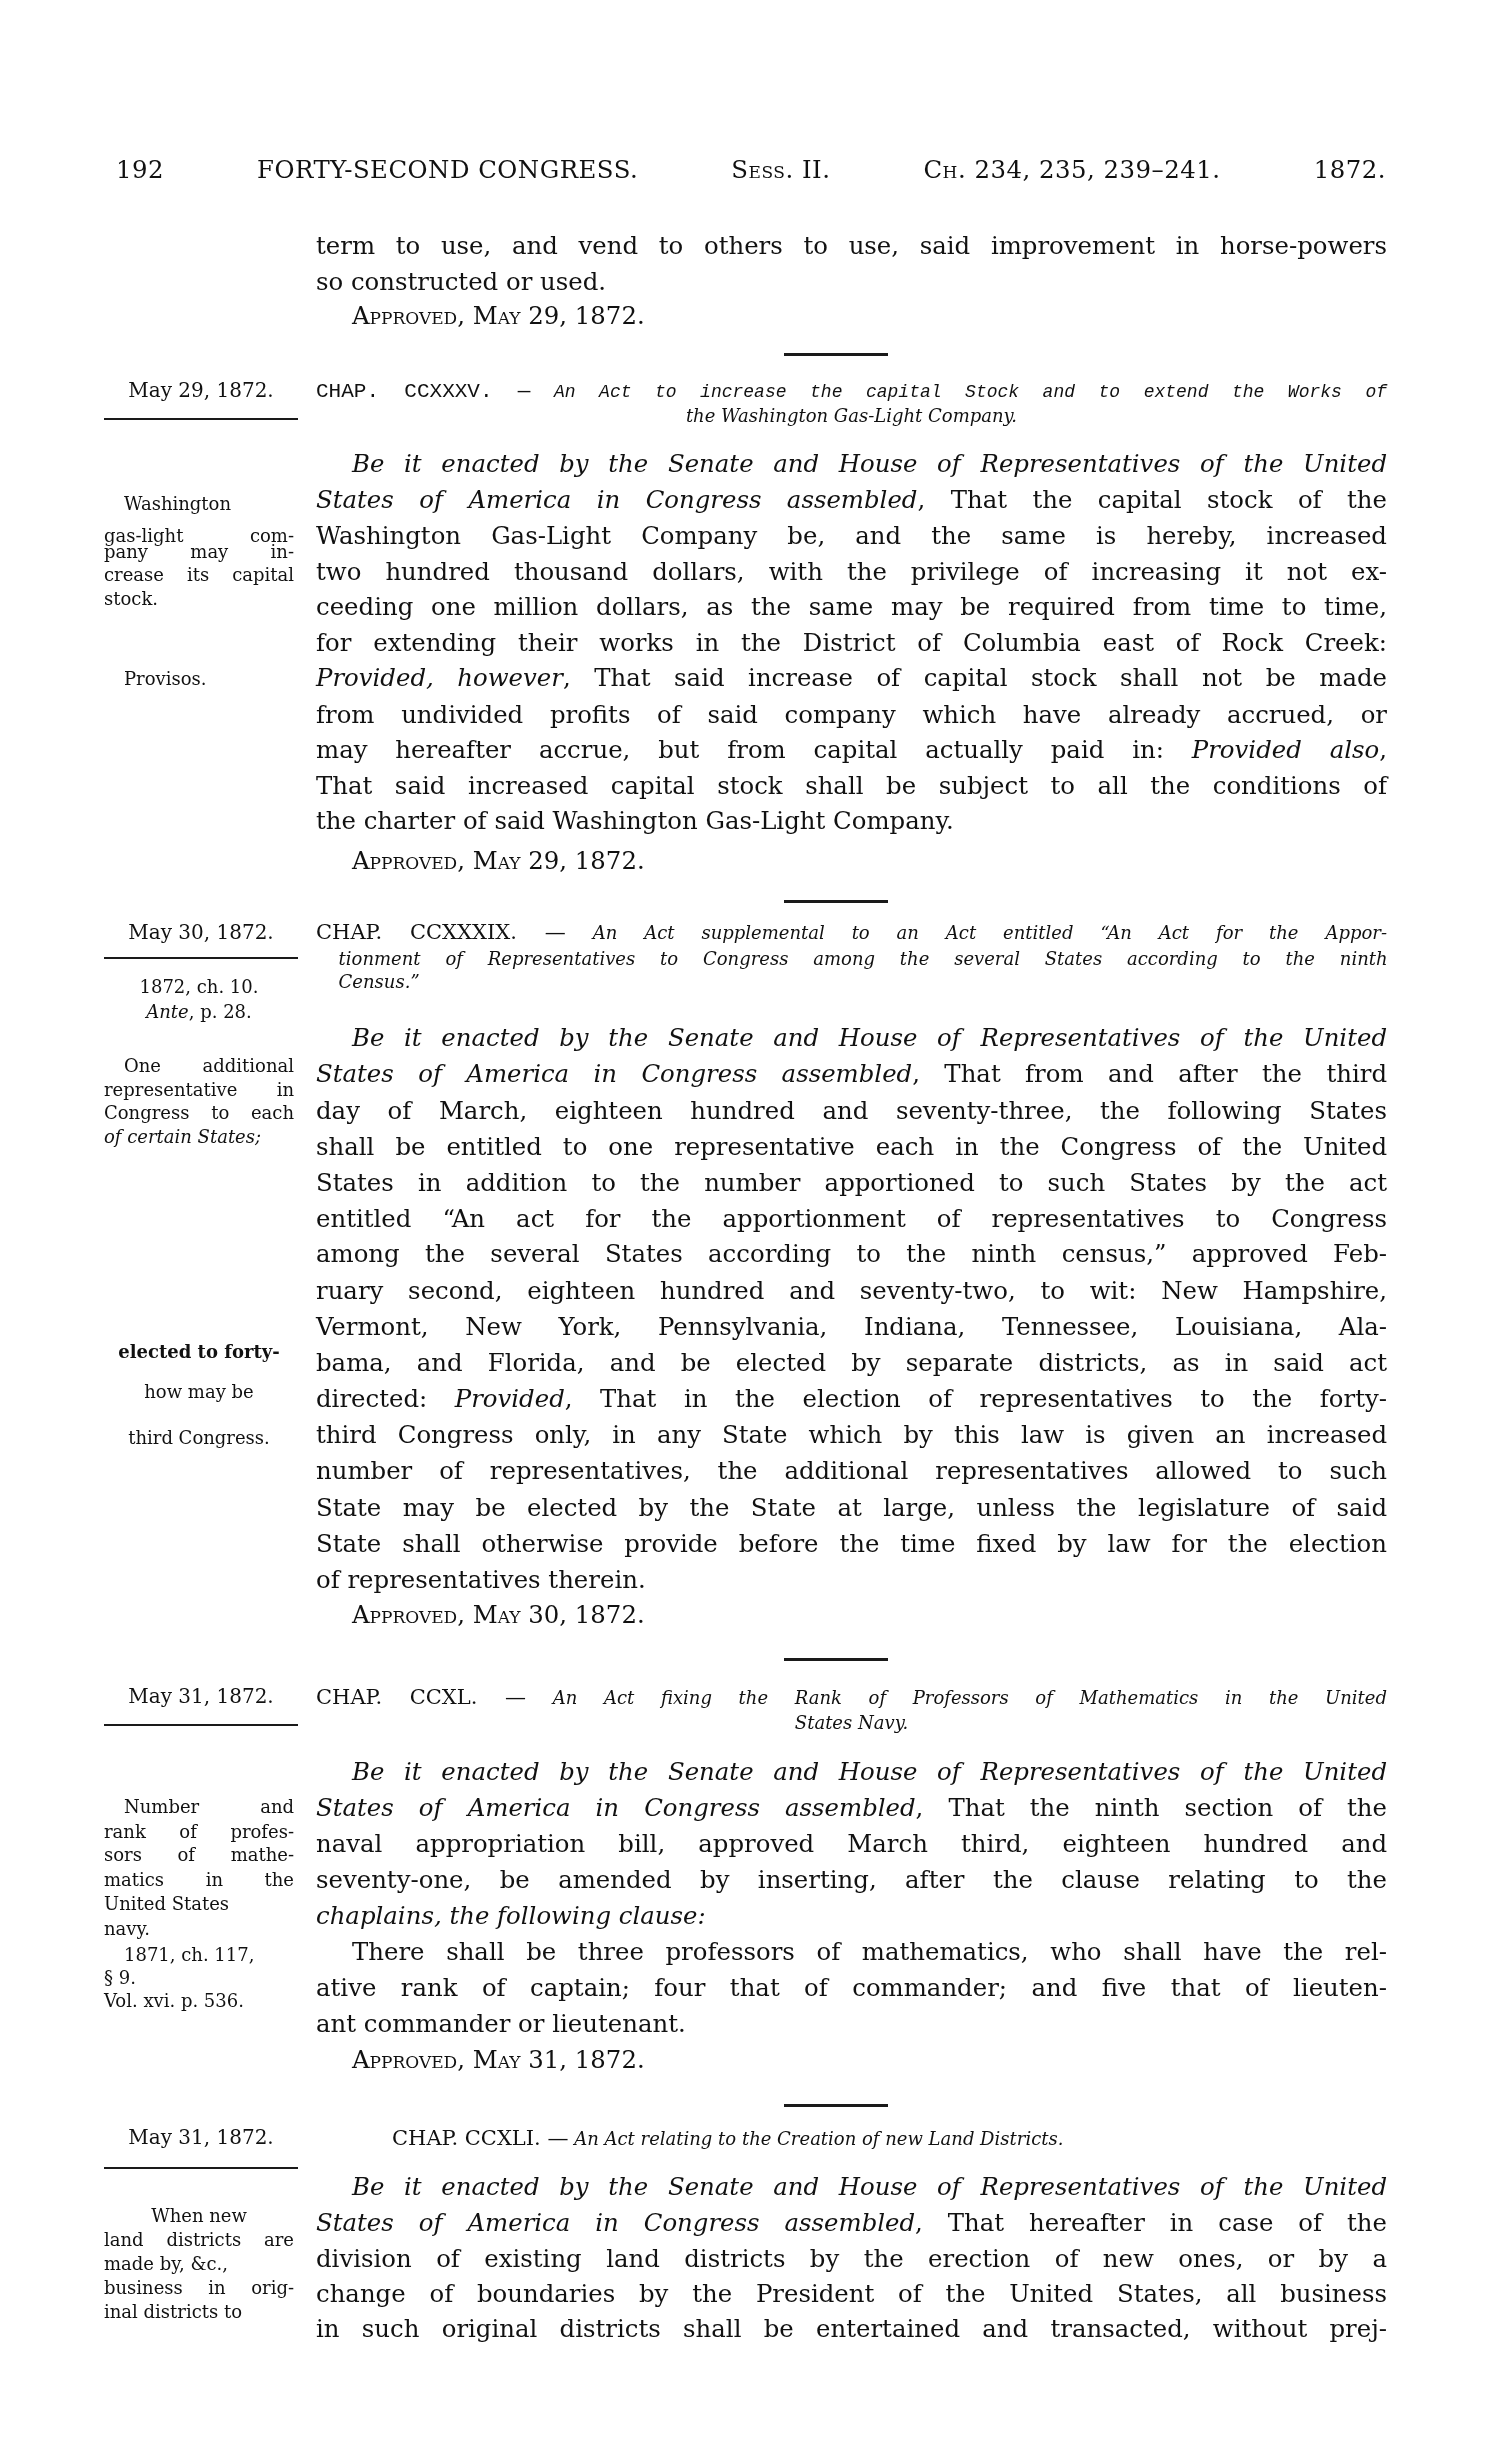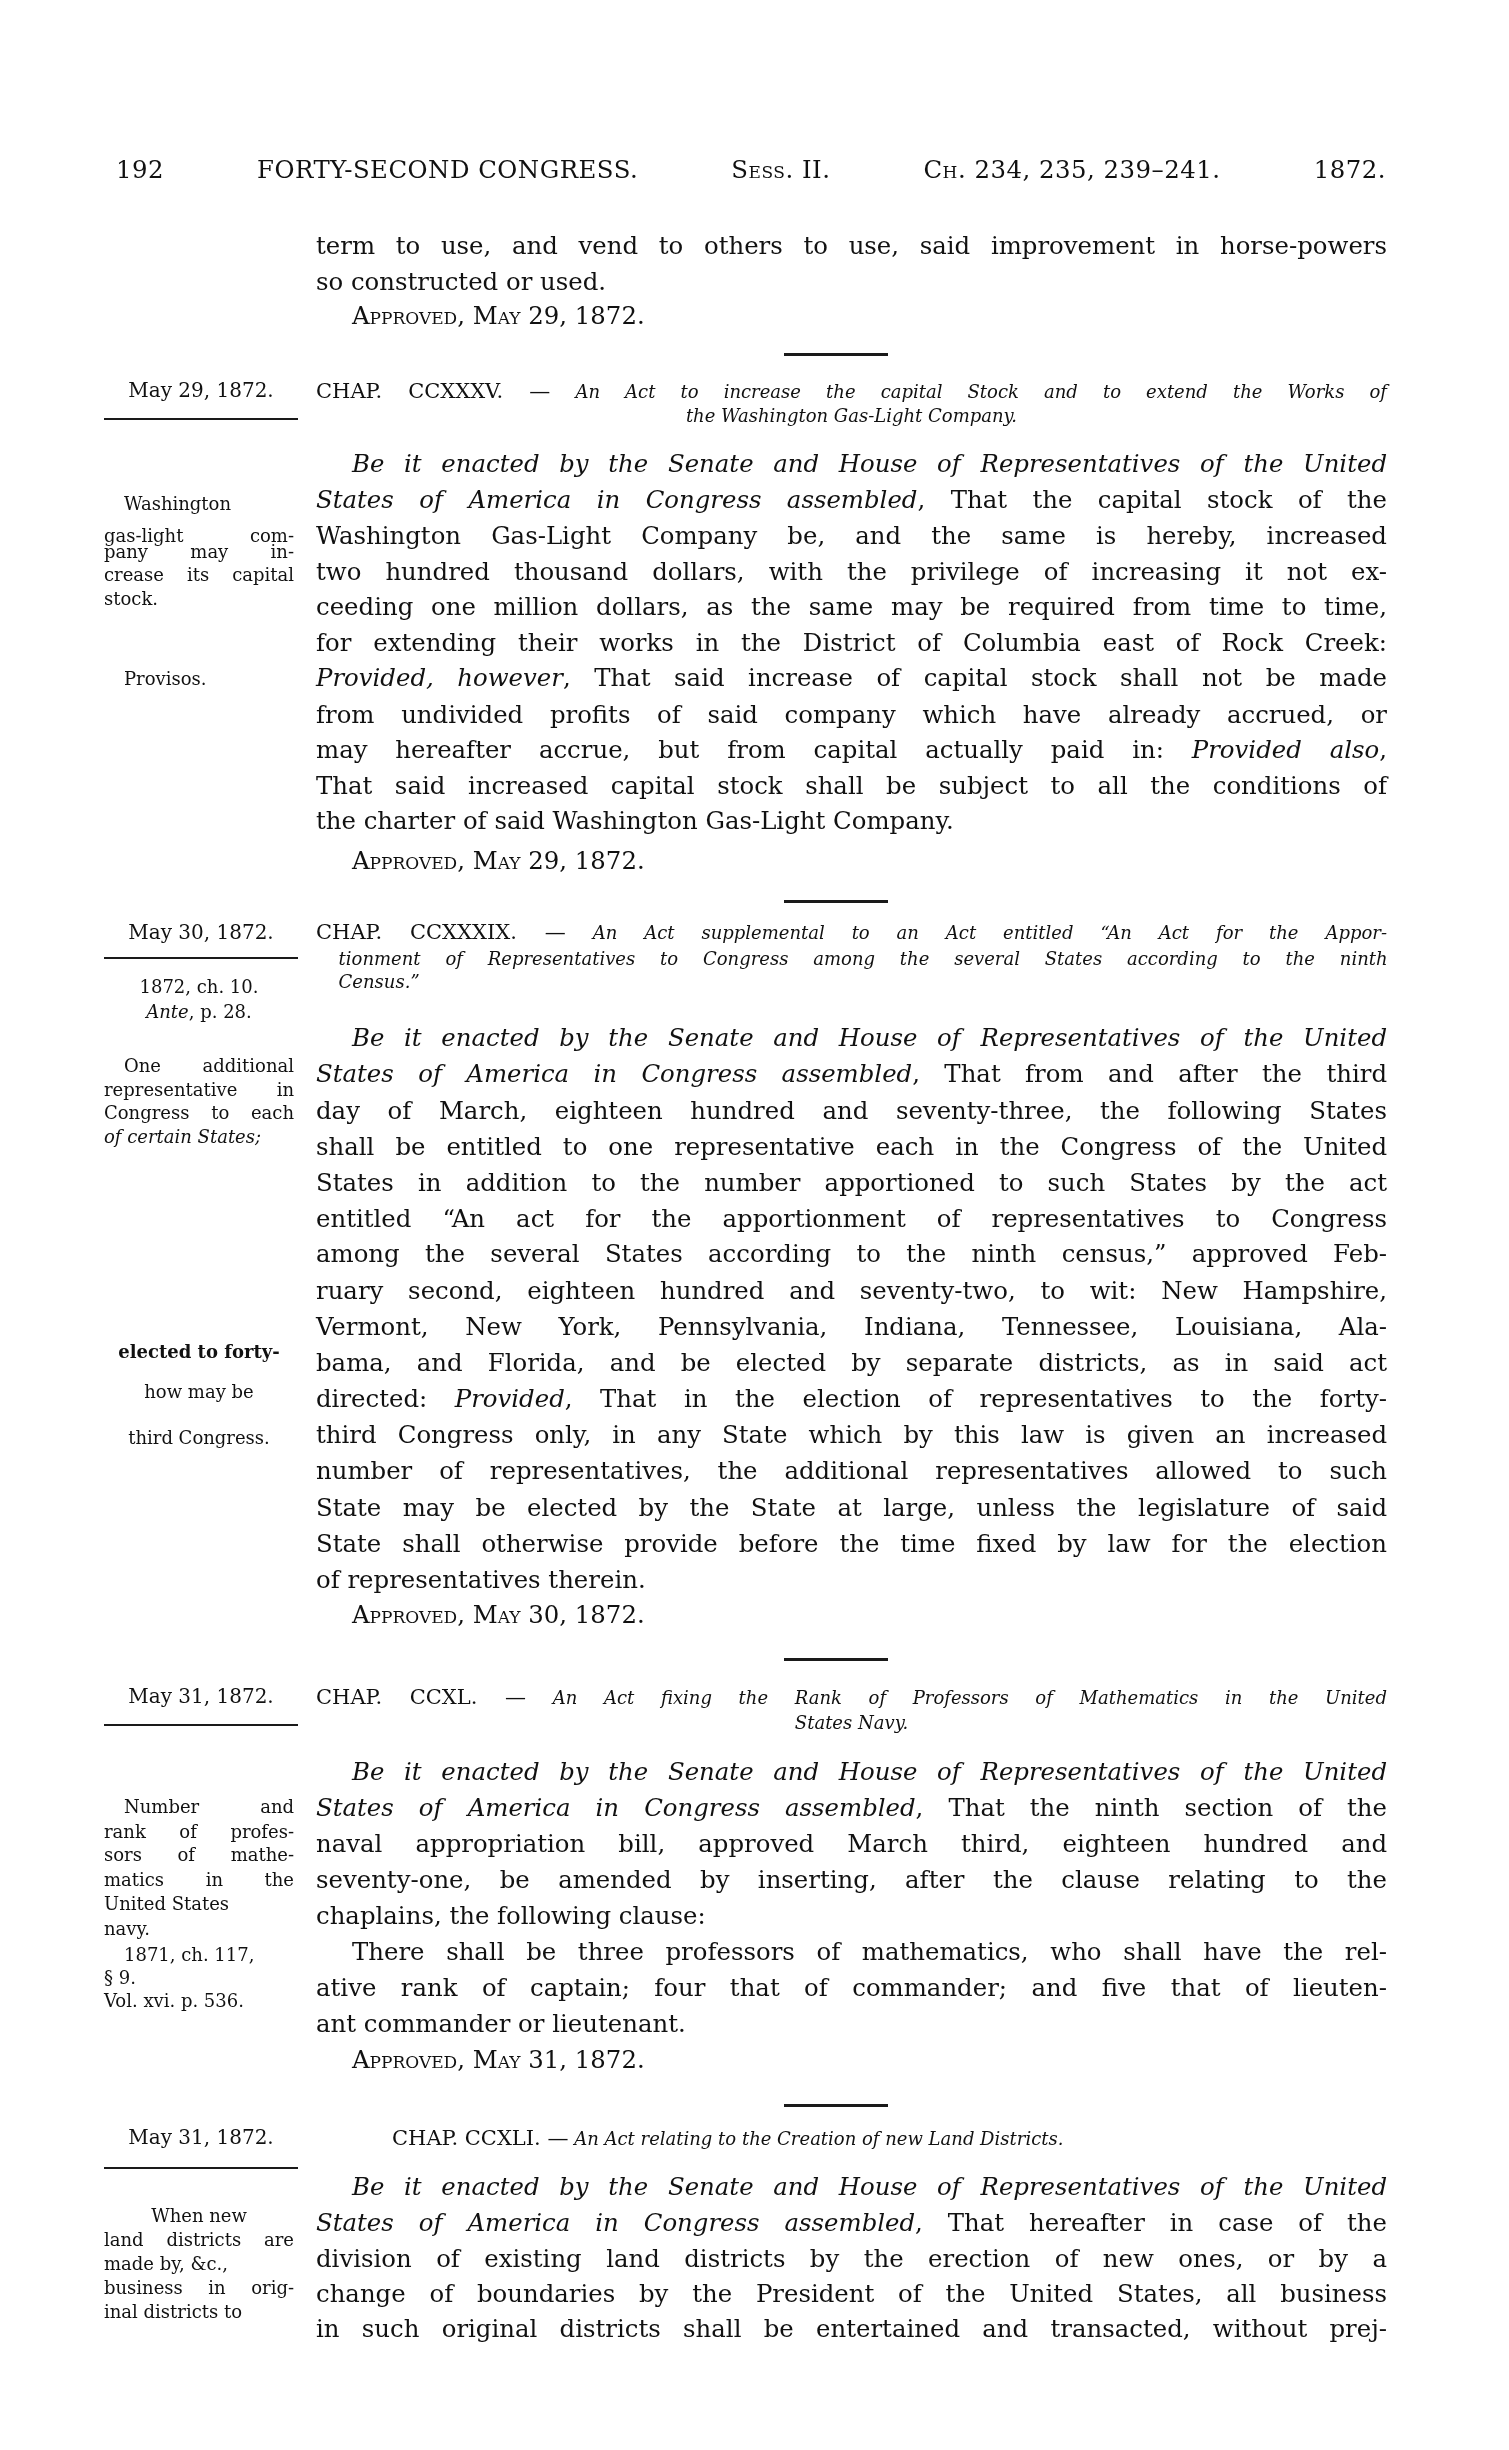--- a/index.html
+++ b/index.html
@@ -44,21 +44,21 @@
 </div>
 
 <div class="abs bl" style="top:232px;">term to use, and vend to others to use, said improvement in horse-powers</div>
 <div class="abs bl last" style="top:268px;">so constructed or used.</div>
 <div class="abs bl approved sc" style="top:302px;">Approved, May 29, 1872.</div>
 
 <div id="dynamic">
     <div class="rule" style="top: 353px;"></div>
     <div class="abs date" style="top: 379px;">May 29, 1872.</div>
     <div class="date-rule" style="top: 418px;"></div>
-    <div class="abs tl " style="top: 380px;"><span class="chap">CHAP. CCXXXV. —</span> <i>An Act to increase the capital Stock and to extend the Works of</i></div>
+    <div class="abs tl " style="top: 380px; font-family: Liberation Mono, monospace;"><span class="chap">CHAP. CCXXXV. —</span> <i>An Act to increase the capital Stock and to extend the Works of</i></div>
     <div class="abs tl center" style="top: 404px;"><i>the Washington Gas-Light Company.</i></div>
     <div class="abs sn indent" style="top: 493px;">Washington</div>
     <div class="abs sn " style="top: 517px; margin-top: 8px;">gas-light com-</div>
     <div class="abs sn " style="top: 541px;">pany may in-</div>
     <div class="abs sn " style="top: 564px;">crease its capital</div>
     <div class="abs sn last" style="top: 588px;">stock.</div>
     <div class="abs sn indent last" style="top: 668px;">Provisos.</div>
     <div class="abs bl indent" style="top: 450px;"><i>Be it enacted by the Senate and House of Representatives of the United</i></div>
     <div class="abs bl" style="top: 486px;"><i>States of America in Congress assembled</i>, That the capital stock of the</div>
     <div class="abs bl" style="top: 522px;">Washington Gas-Light Company be, and the same is hereby, increased</div>
@@ -114,21 +114,21 @@
     <div class="abs sn " style="top: 1869px;">matics in the</div>
     <div class="abs sn last" style="top: 1893px;">United States</div>
     <div class="abs sn last" style="top: 1918px;">navy.</div>
     <div class="abs sn indent last" style="top: 1944px;">1871, ch. 117,</div>
     <div class="abs sn last" style="top: 1967px;">§ 9.</div>
     <div class="abs sn last" style="top: 1990px;">Vol. xvi. p. 536.</div>
     <div class="abs bl indent" style="top: 1758px;"><i>Be it enacted by the Senate and House of Representatives of the United</i></div>
     <div class="abs bl" style="top: 1794px;"><i>States of America in Congress assembled</i>, That the ninth section of the</div>
     <div class="abs bl" style="top: 1830px;">naval appropriation bill, approved March third, eighteen hundred and</div>
     <div class="abs bl" style="top: 1866px;">seventy-one, be amended by inserting, after the clause relating to the</div>
-    <div class="abs bl last" style="top: 1902px;">chaplains, the following clause:</div>
+    <div class="abs bl last" style="top: 1902px; font-style: italic;">chaplains, the following clause:</div>
     <div class="abs bl indent" style="top: 1938px;">There shall be three professors of mathematics, who shall have the rel-</div>
     <div class="abs bl" style="top: 1974px;">ative rank of captain; four that of commander; and five that of lieuten-</div>
     <div class="abs bl last" style="top: 2010px;">ant commander or lieutenant.</div>
     <div class="abs bl approved sc" style="top: 2046px;">Approved, May 31, 1872.</div>
     <div class="rule" style="top: 2104px;"></div>
     <div class="abs date" style="top: 2126px;">May 31, 1872.</div>
     <div class="date-rule" style="top: 2167px;"></div>
     <div class="abs tl ind241 left" style="top: 2127px;"><span class="chap">CHAP. CCXLI. —</span> <i>An Act relating to the Creation of new Land Districts.</i></div>
     <div class="abs sn center" style="top: 2205px;">When new</div>
     <div class="abs sn " style="top: 2229px;">land districts are</div>

